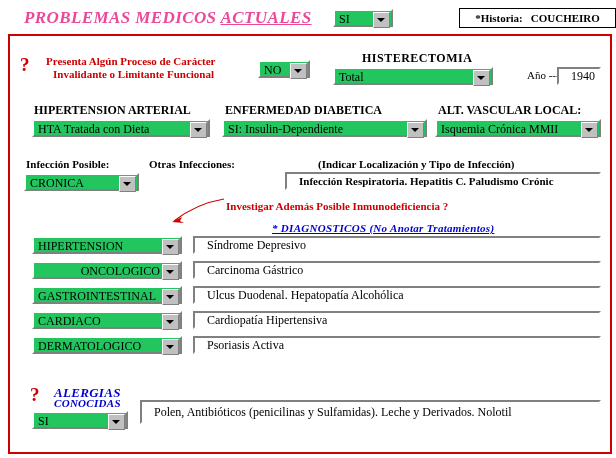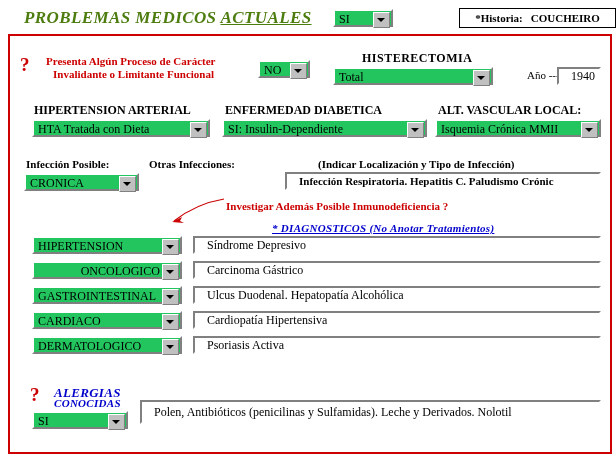--- a/index.html
+++ b/index.html
@@ -13,21 +13,21 @@
     position:relative;
   }
   .page{position:absolute;left:0;top:0;width:616px;height:458px;}
 
   
   .hdr{position:absolute;left:8px;top:6px;width:600px;height:24px;}
   .hdr-title{
     position:absolute;left:16px;top:2px;
     font-family:"Liberation Serif", serif;
     font-style:italic;font-weight:bold;font-size:17px;
-    color:#4d7c0f;letter-spacing:0.4px;
+    color:#ec4899;letter-spacing:0.4px;
   }
   .hdr-title .u{text-decoration:underline;}
   .hdr-sel{position:absolute;left:325px;top:3px;}
   .hist-box{
     position:absolute;left:451px;top:2px;width:155px;height:18px;
     border:1px solid #000000;background:#ffffff;
     font-weight:bold;font-size:11px;
     display:flex;align-items:center;justify-content:center;gap:8px;
   }
 

